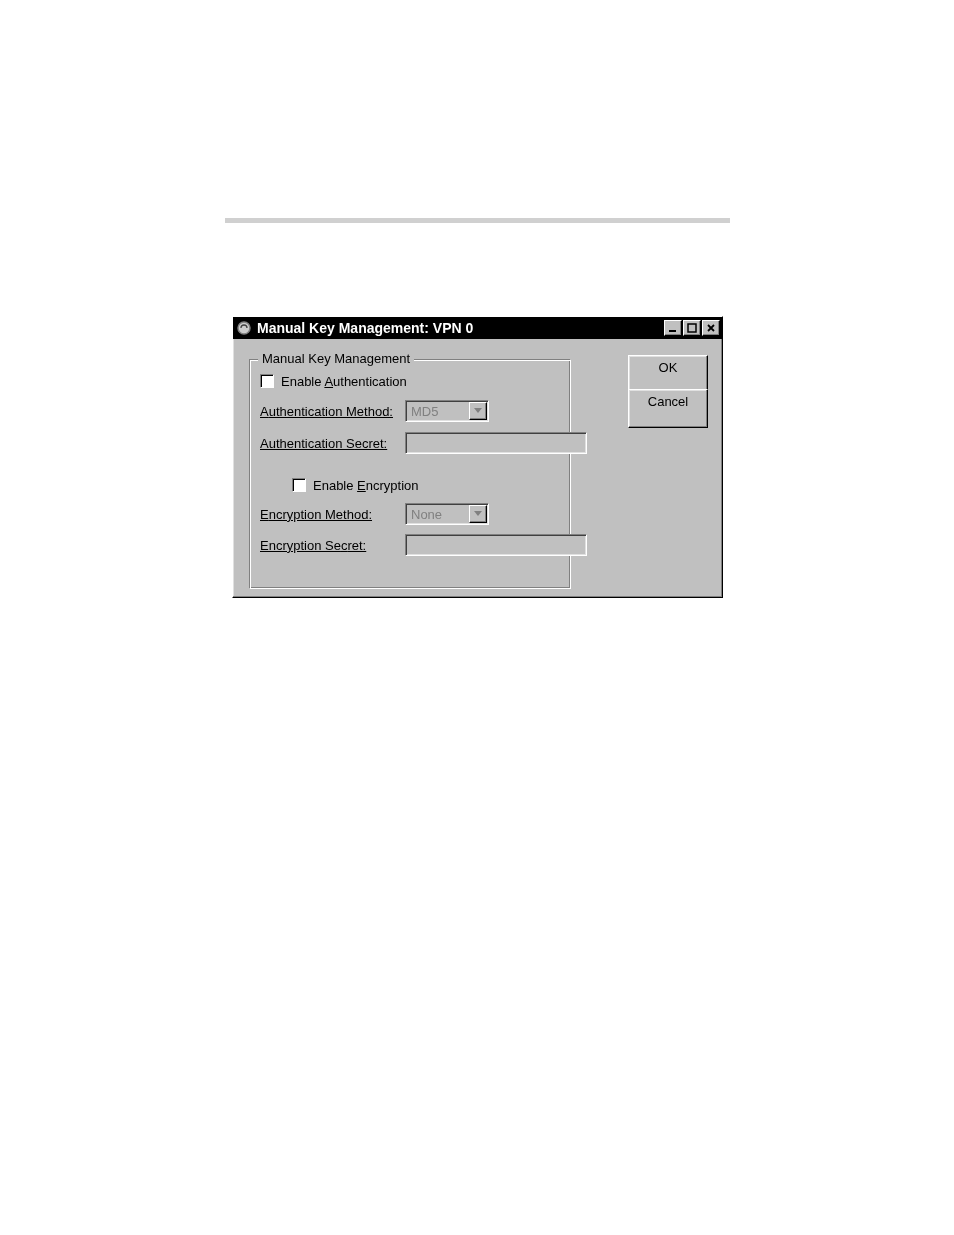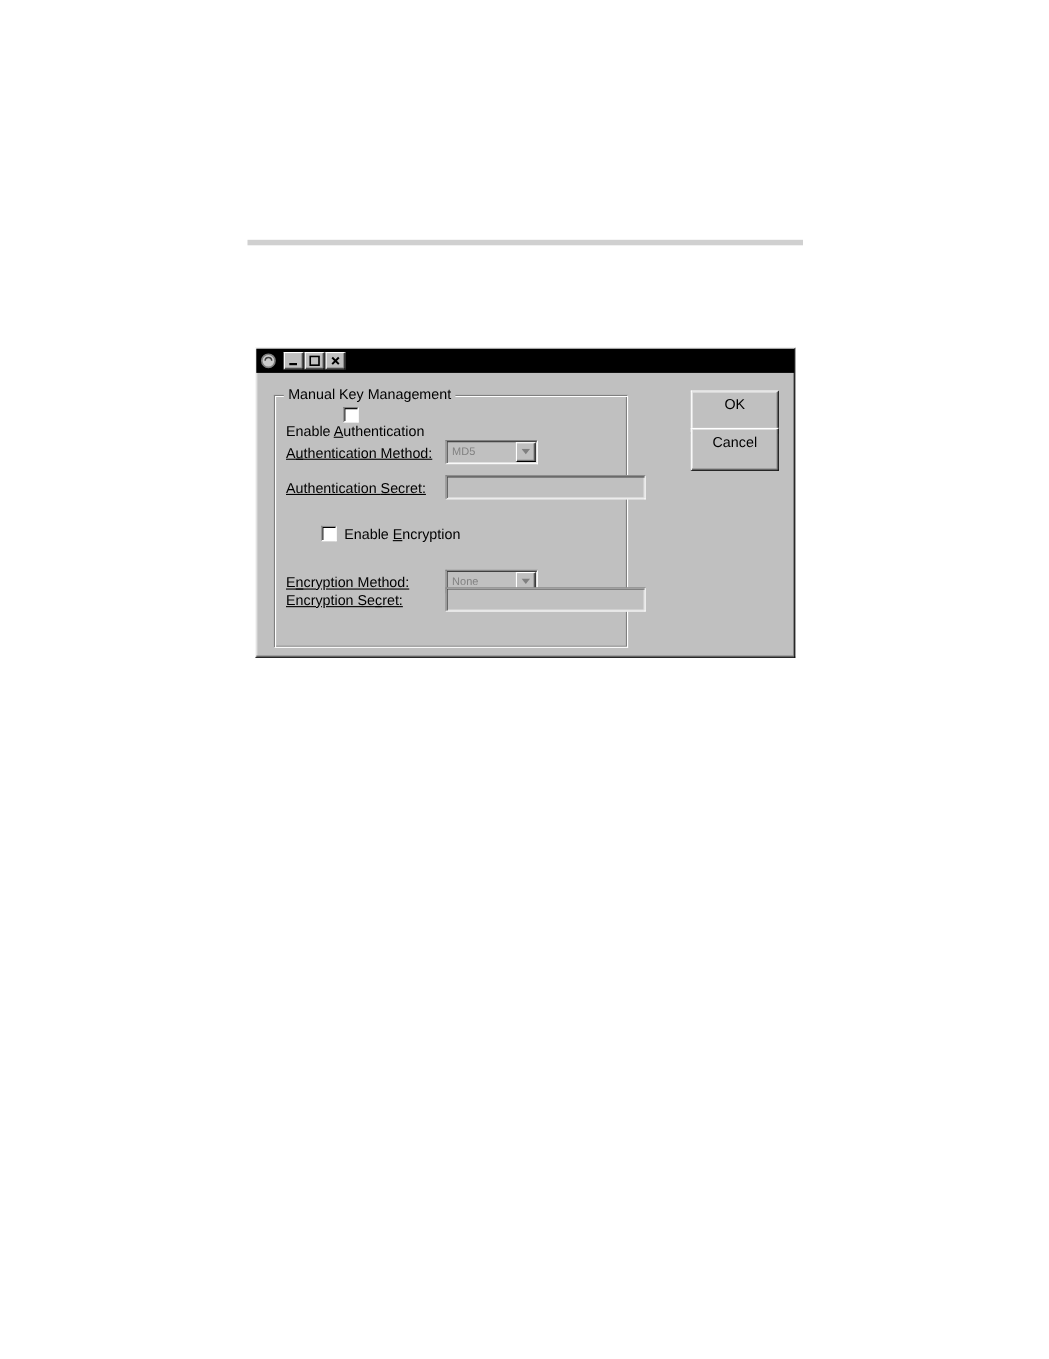--- a/index.html
+++ b/index.html
@@ -136,21 +136,21 @@
     border-bottom: 1px solid #ffffff;
     box-shadow: inset 1px 1px 0 #404040, inset -1px -1px 0 #e0e0e0;
     display: flex;
     align-items: center;
     color: #808080;
     position: relative;
   }
   .combo-text {
     flex: 1;
     padding: 0 5px;
-    font-size: 10px;
+    font-size: 13px;
   }
   .combo-btn {
     width: 18px;
     height: 18px;
     margin-right: 1px;
     background: #c0c0c0;
     border-top: 1px solid #ffffff;
     border-left: 1px solid #ffffff;
     border-right: 1px solid #000000;
     border-bottom: 1px solid #000000;
@@ -192,20 +192,21 @@
 <div class="page-divider"></div>
 
 <div class="window">
   <div class="titlebar">
     <span class="icon">
       <svg viewBox="0 0 16 16">
           <circle cx="8" cy="8" r="6" fill="#cccccc" stroke="#808080" stroke-width="1.5"></circle>
           <path d="M5 8 A3 3 0 0 1 11 8" fill="none" stroke="#404040" stroke-width="1.3"></path>
         </svg>
     </span>
+    <span class="title-text">Manual Key Management: VPN 0</span>
     <div class="win-controls">
       <div class="win-btn">
         <svg viewBox="0 0 10 10">
             <rect x="1" y="7" width="7" height="2" fill="#000"></rect>
           </svg>
       </div>
       <div class="win-btn">
         <svg viewBox="0 0 10 10">
             <rect x="1" y="1" width="8" height="8" fill="none" stroke="#000" stroke-width="1.5"></rect>
           </svg>
@@ -216,21 +217,21 @@
           </svg>
       </div>
     </div>
   </div>
 
   <div class="client-area">
 
     <div class="groupbox">
       <div class="groupbox-legend">Manual Key Management</div>
 
-      <div class="row" style="top:10px;flex-direction:column;">
+      <div class="row" style="top:10px;">
         <div class="checkbox"></div>
         <span class="label">
           <span>Enable </span><span class="under">A</span><span>uthentication</span>
         </span>
       </div>
 
       <div class="row" style="top:40px;">
         <span class="label field-label">
           <span>A</span><span class="under">u</span><span>thentication Method:</span>
         </span>
@@ -251,21 +252,21 @@
         <div class="textbox"></div>
       </div>
 
       <div class="row" style="top:114px;padding-left:32px;">
         <div class="checkbox"></div>
         <span class="label">
           <span>Enable </span><span class="under">E</span><span>ncryption</span>
         </span>
       </div>
 
-      <div class="row" style="top:158px;">
+      <div class="row" style="top:143px;">
         <span class="label field-label">
           <span>E</span><span class="under">n</span><span>cryption Method:</span>
         </span>
         <div class="combo">
           <span class="combo-text">None</span>
           <div class="combo-btn">
             <svg viewBox="0 0 8 6">
                 <path d="M0 0 L8 0 L4 5 Z" fill="#808080"></path>
               </svg>
           </div>

